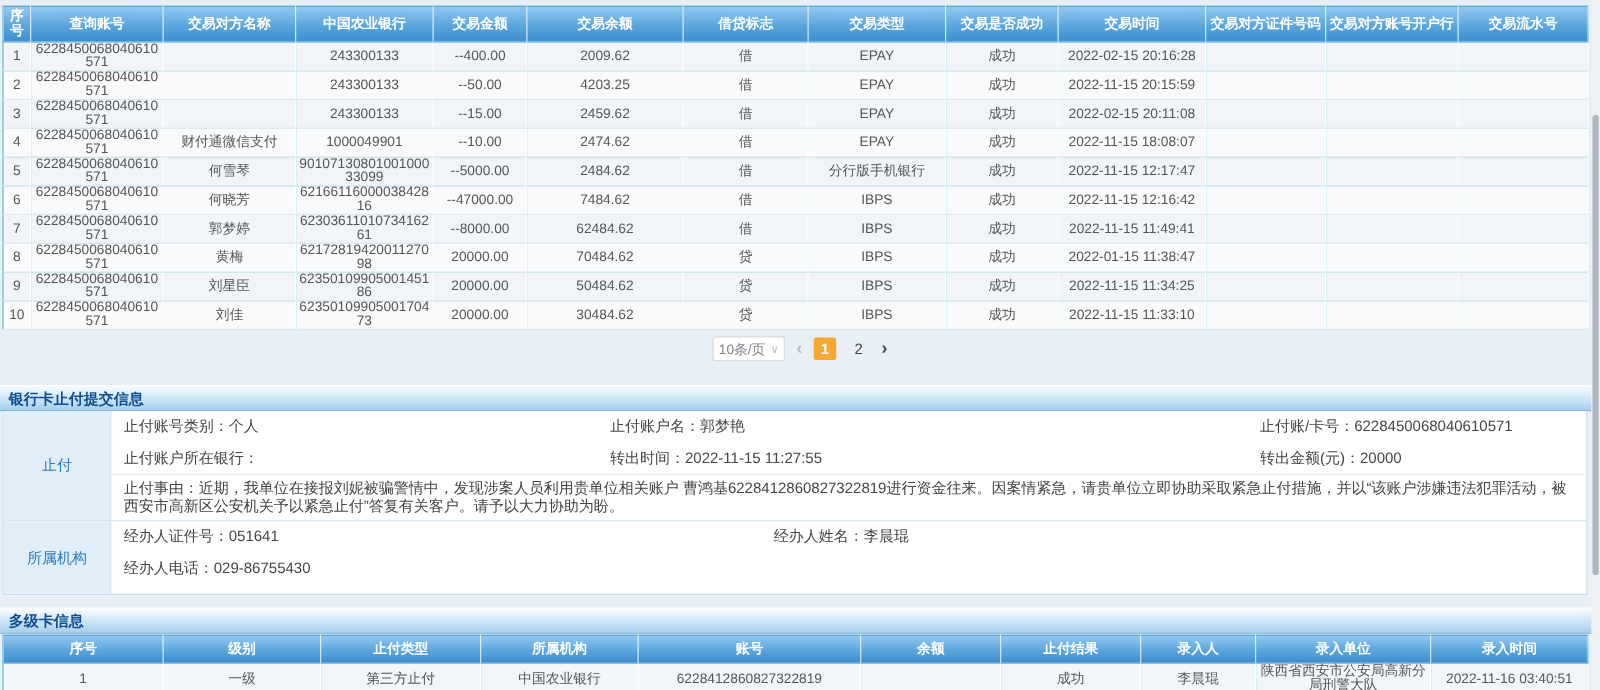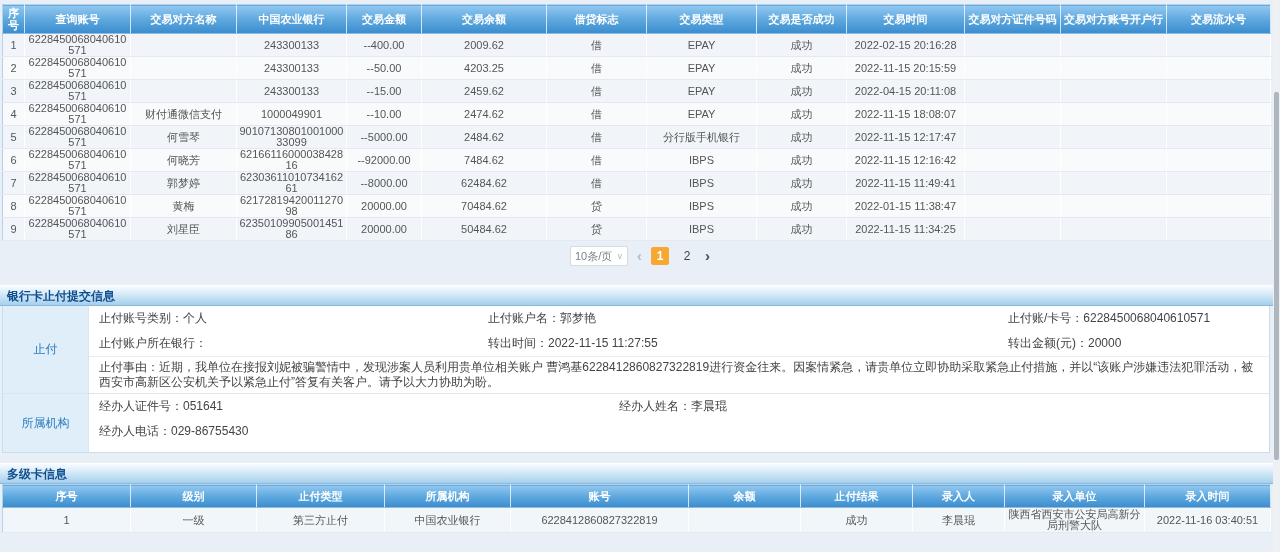--- a/index.html
+++ b/index.html
@@ -133,21 +133,21 @@
         <tr>
           <td>3</td>
           <td>6228450068040610571</td>
           <td></td>
           <td>243300133</td>
           <td>--15.00</td>
           <td>2459.62</td>
           <td>借</td>
           <td>EPAY</td>
           <td>成功</td>
-          <td>2022-04-15 20:11:08</td>
+          <td>2022-02-15 20:11:08</td>
           <td></td>
           <td></td>
           <td></td>
         </tr>
         <tr>
           <td>4</td>
           <td>6228450068040610571</td>
           <td>财付通微信支付</td>
           <td>1000049901</td>
           <td>--10.00</td>
@@ -173,21 +173,21 @@
           <td>2022-11-15 12:17:47</td>
           <td></td>
           <td></td>
           <td></td>
         </tr>
         <tr>
           <td>6</td>
           <td>6228450068040610571</td>
           <td>何晓芳</td>
           <td>6216611600003842816</td>
-          <td>--92000.00</td>
+          <td>--47000.00</td>
           <td>7484.62</td>
           <td>借</td>
           <td>IBPS</td>
           <td>成功</td>
           <td>2022-11-15 12:16:42</td>
           <td></td>
           <td></td>
           <td></td>
         </tr>
         <tr>
@@ -224,20 +224,35 @@
           <td>9</td>
           <td>6228450068040610571</td>
           <td>刘星臣</td>
           <td>6235010990500145186</td>
           <td>20000.00</td>
           <td>50484.62</td>
           <td>贷</td>
           <td>IBPS</td>
           <td>成功</td>
           <td>2022-11-15 11:34:25</td>
+          <td></td>
+          <td></td>
+          <td></td>
+        </tr>
+        <tr>
+          <td>10</td>
+          <td>6228450068040610571</td>
+          <td>刘佳</td>
+          <td>6235010990500170473</td>
+          <td>20000.00</td>
+          <td>30484.62</td>
+          <td>贷</td>
+          <td>IBPS</td>
+          <td>成功</td>
+          <td>2022-11-15 11:33:10</td>
           <td></td>
           <td></td>
           <td></td>
         </tr>
       </tbody>
   </table>
 
   <div class="pager">
     <div class="page-size">
       <span>10条/页</span>

